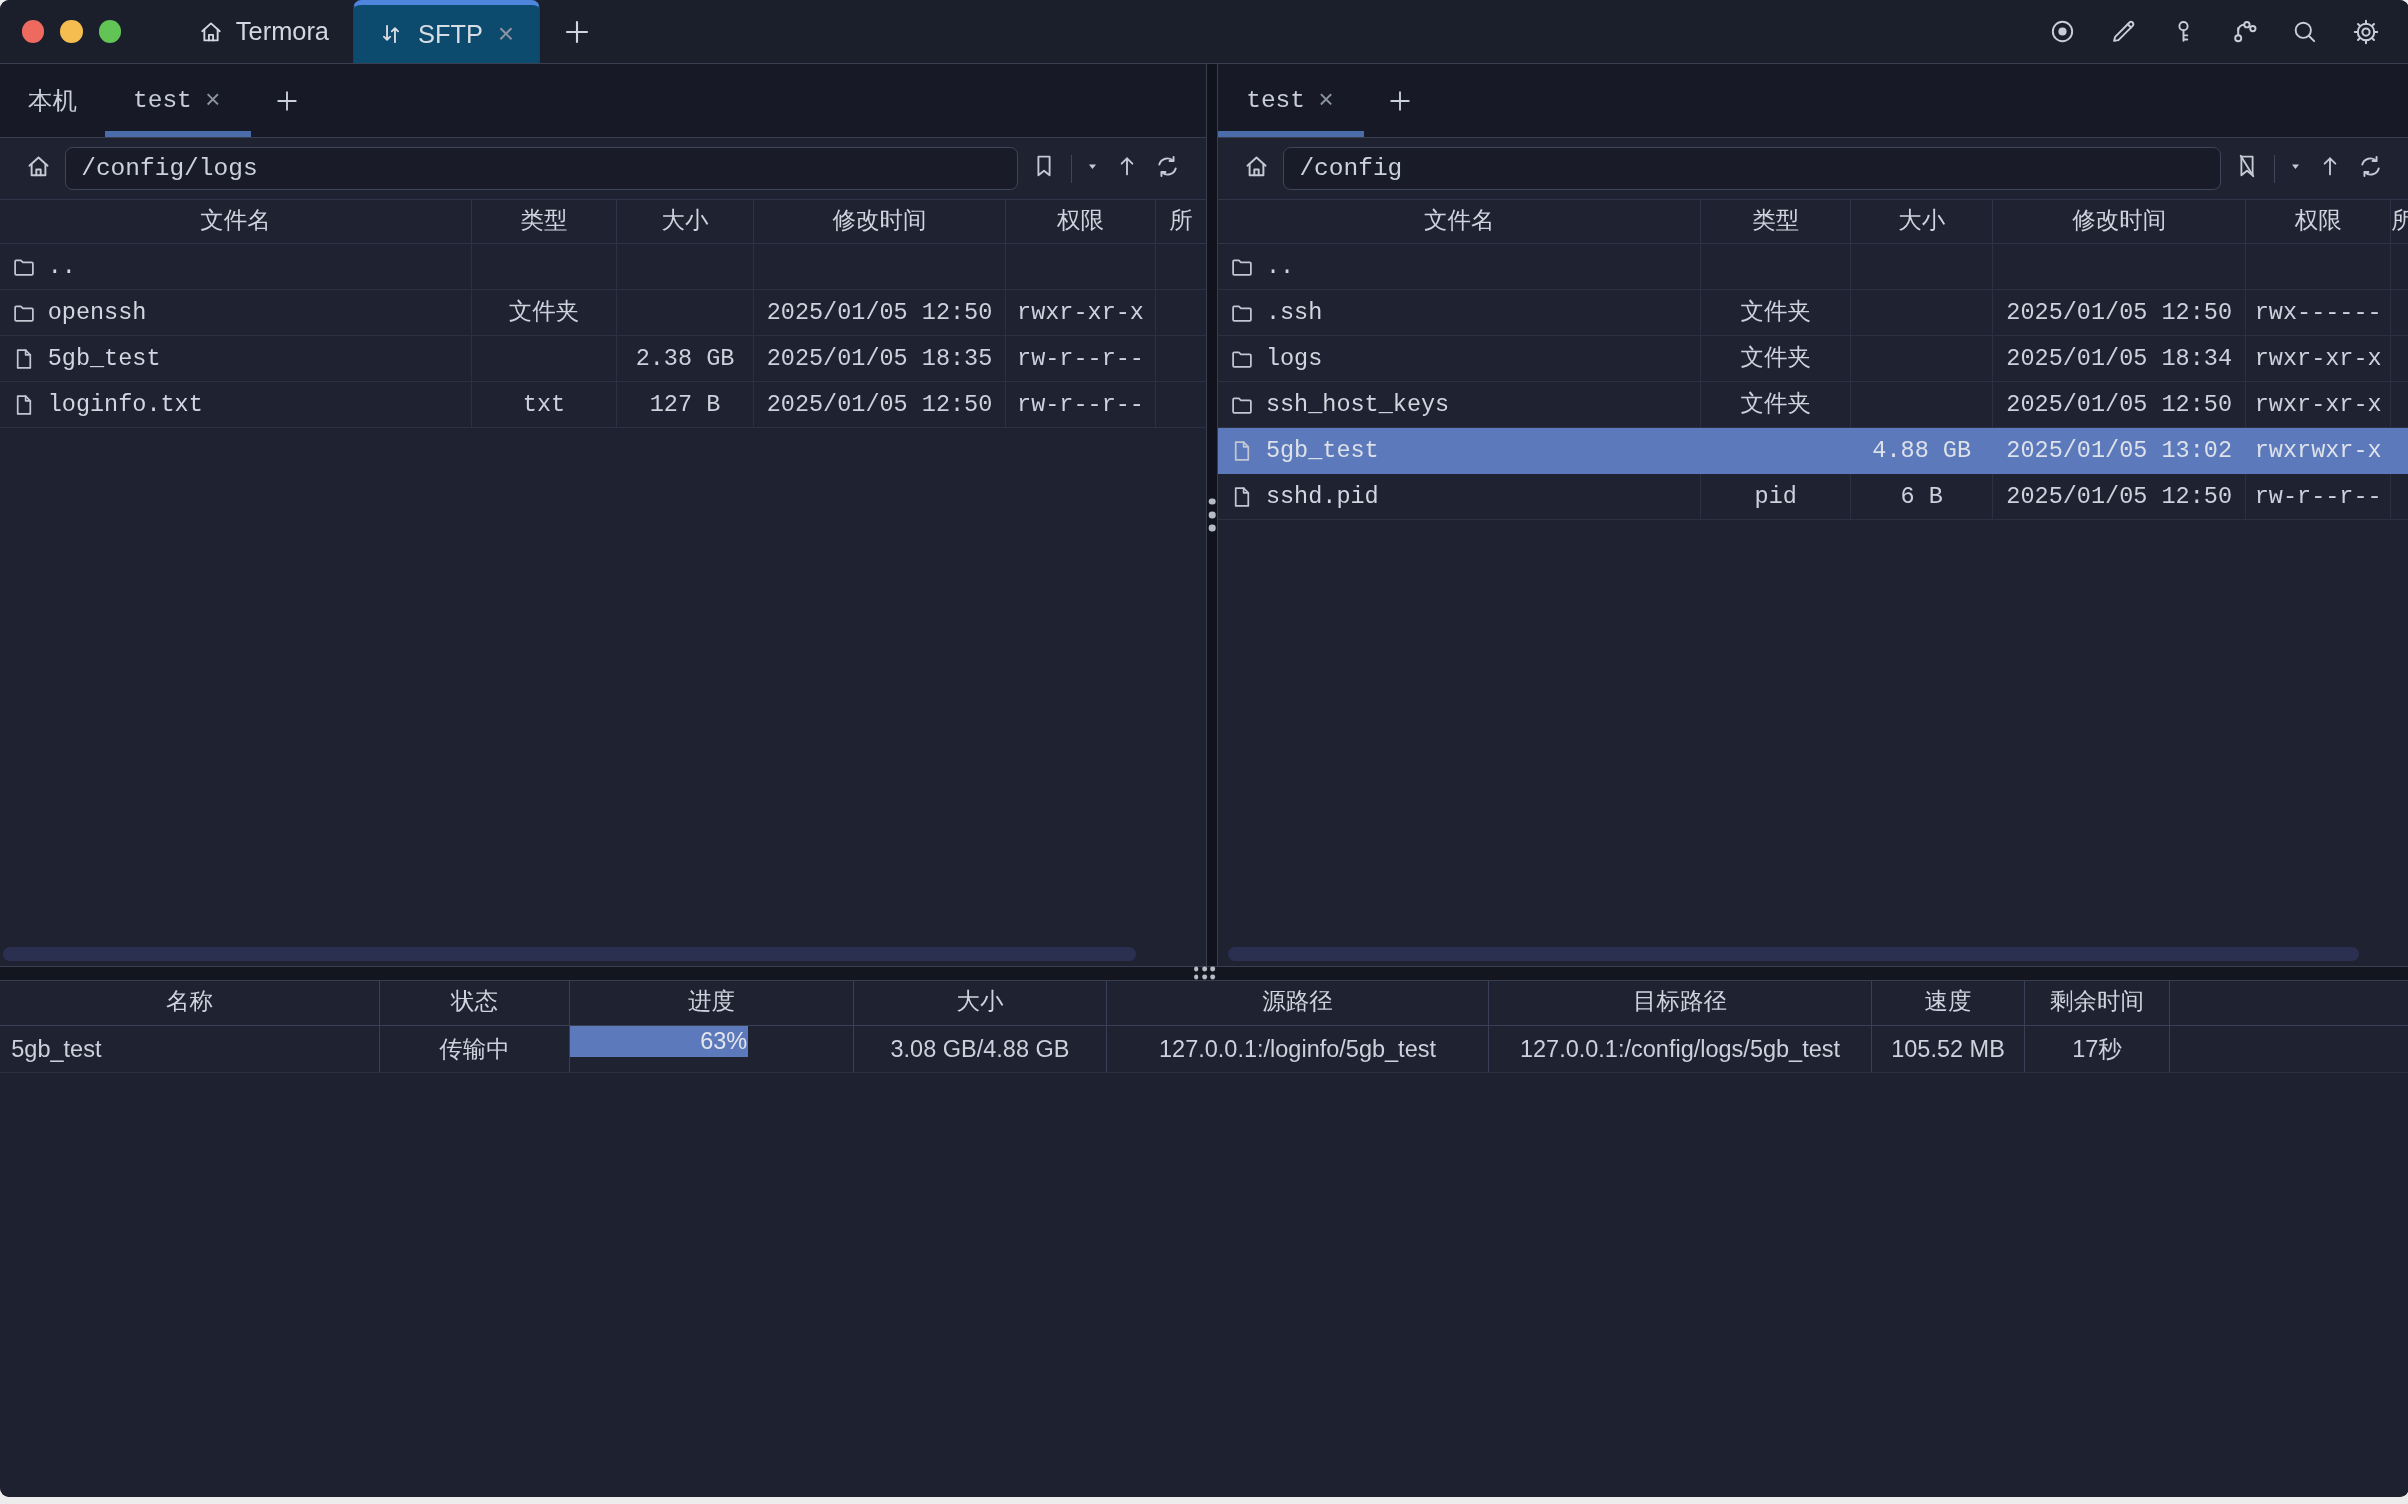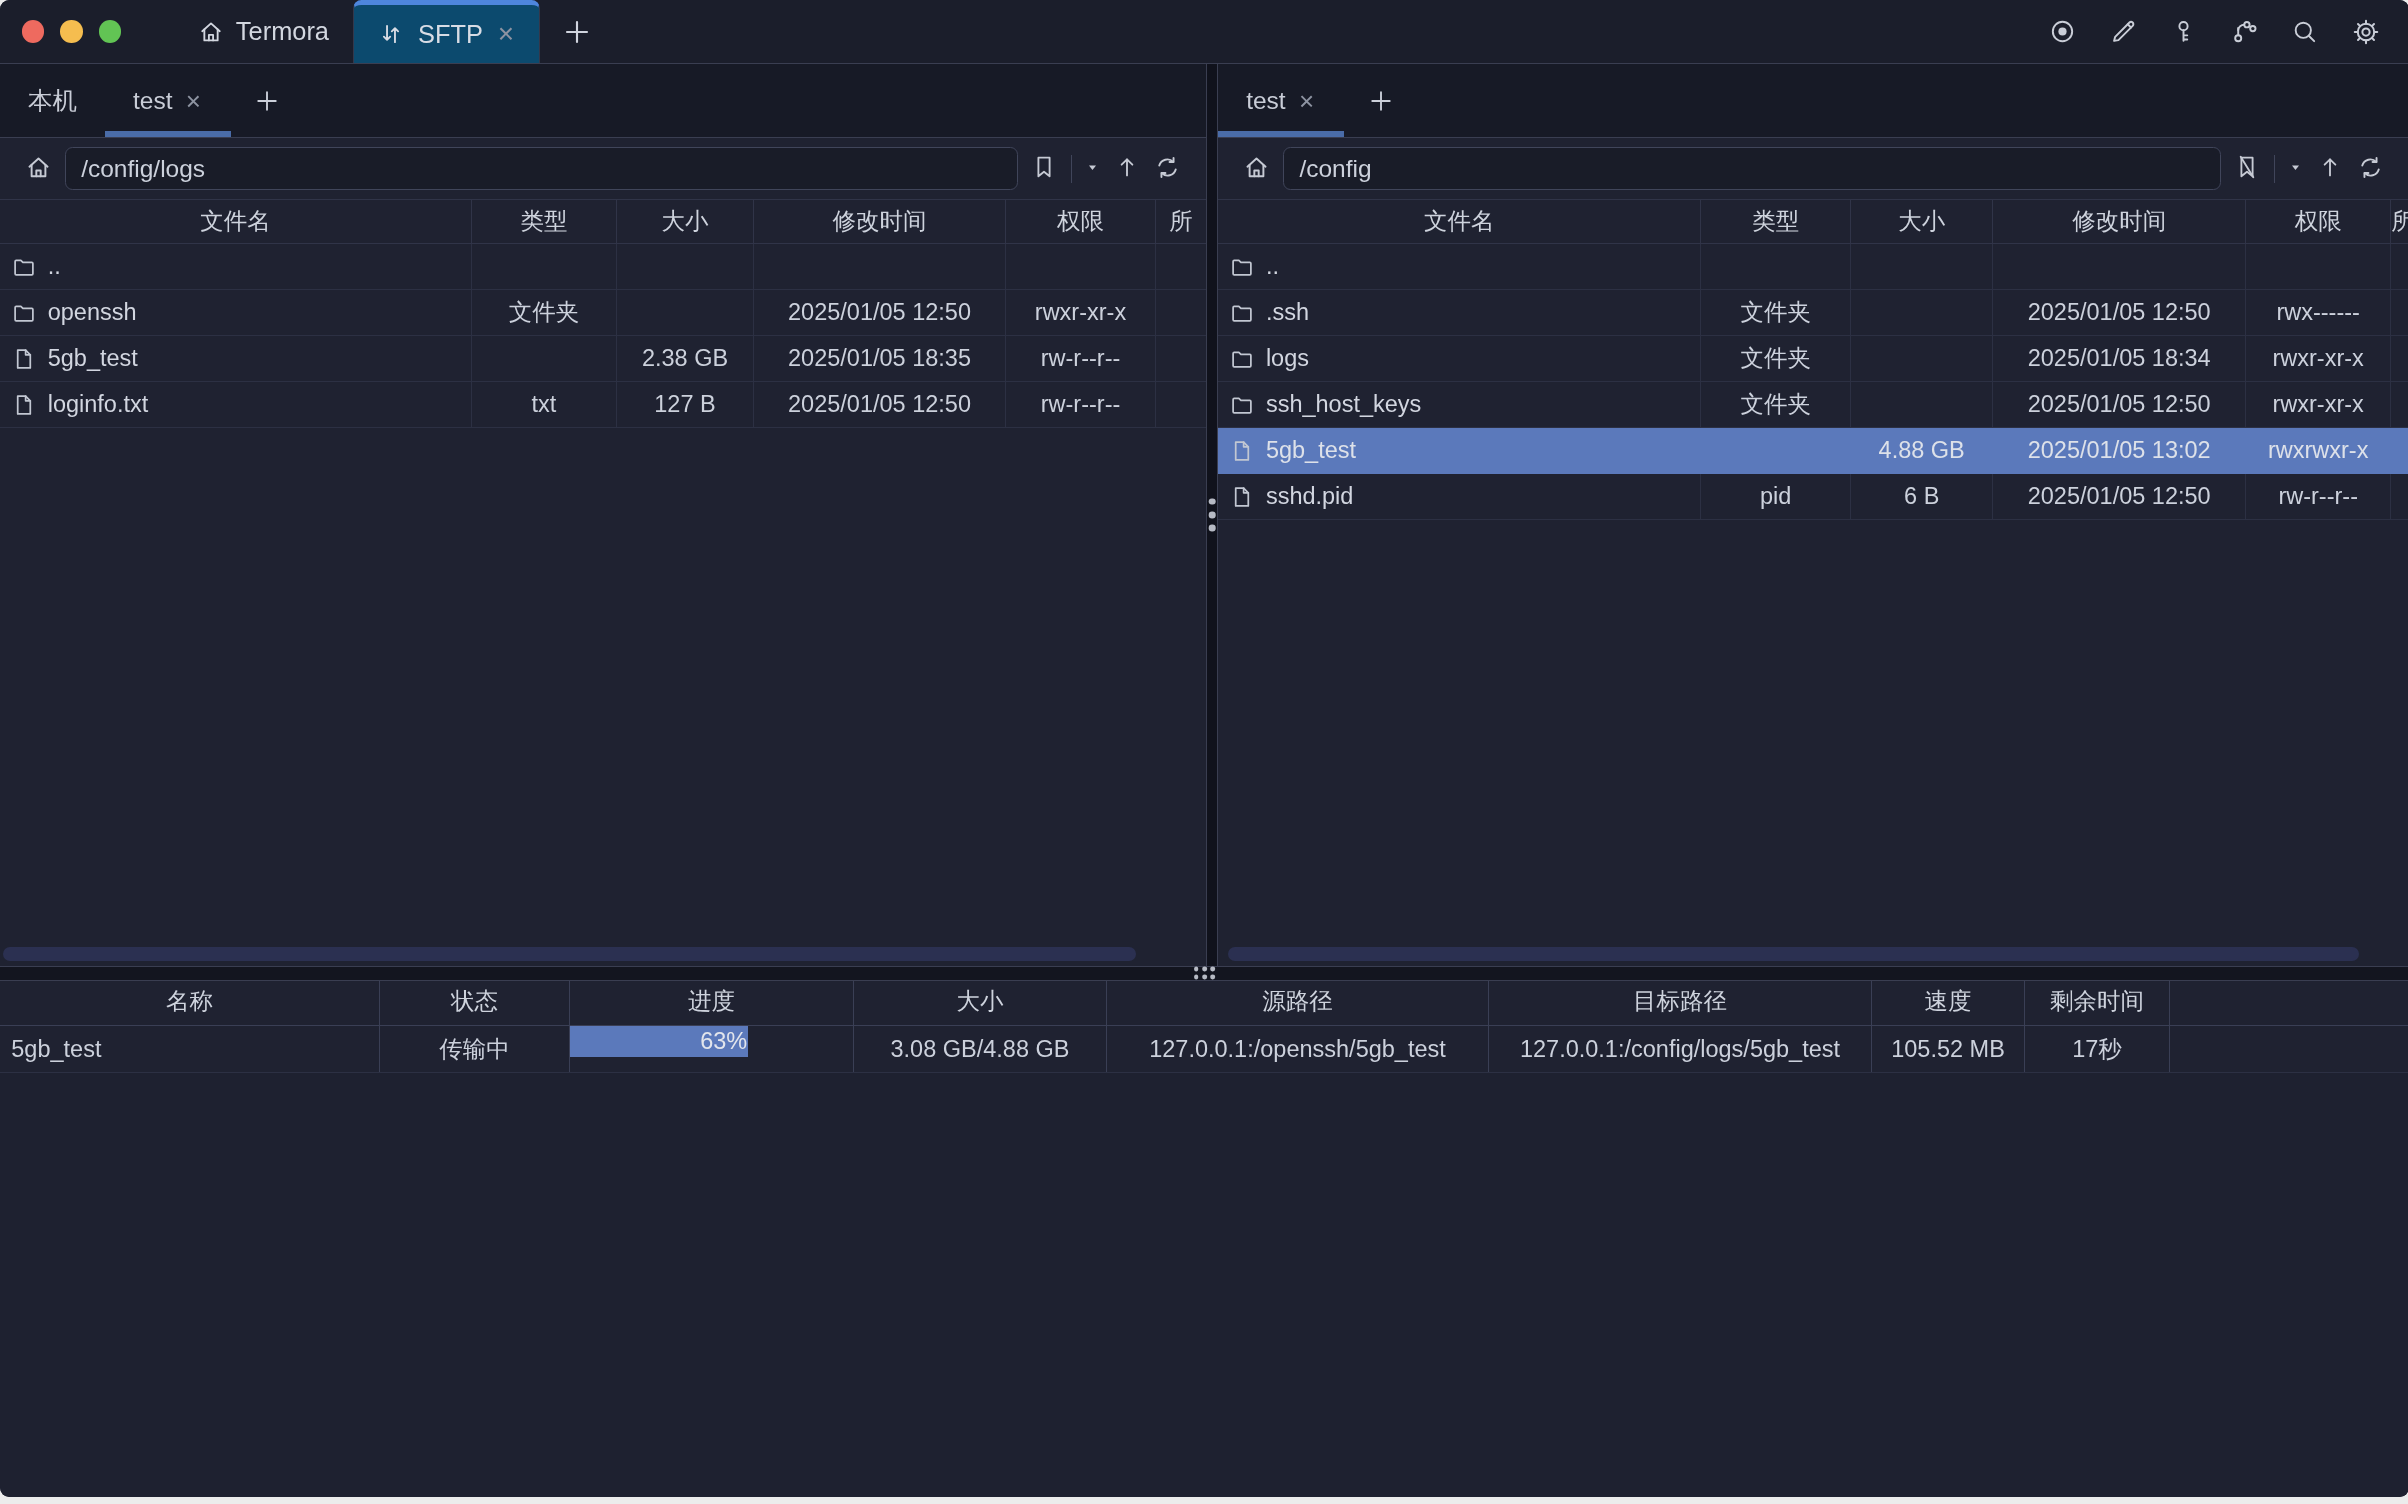--- a/index.html
+++ b/index.html
@@ -14,21 +14,21 @@
   .sftp-tab { display:flex; align-items:center; gap:13px; padding:0 22.6px; background:#0c4a6e; border-left:0.9px solid #34384b; border-right:0.9px solid #34384b; border-top:5.6px solid #4e86dd; border-radius:8.5px 8.5px 0 0; font-size:25.4px; color:#d8dce5; }
   .tab-close { font-size:28px; color:#8d93a1; line-height:1; padding:0 1.9px; }
   .tb-plus { display:flex; align-items:center; padding:0 21px; color:#d0d4de; }
   .tb-actions { margin-left:auto; display:flex; align-items:center; gap:22.6px; padding-right:24.5px; color:#c9cdd7; }
   .tb-actions .icon-btn { width:38px; height:38px; display:flex; align-items:center; justify-content:center; }
 
   svg.ic { stroke:currentColor; fill:none; stroke-width:1.6; stroke-linecap:round; stroke-linejoin:round; }
 
   
   .main { flex:1 1 auto; display:flex; min-height:0; }
-  .pane { display:flex; flex-direction:column; min-width:0; background:#1f2231; }
+  .pane { display:flex; flex-direction:column; min-width:0; background:#1f2231;font-family:Liberation Mono, monospace; }
   .pane.left { width:1206px; flex:0 0 1206px; }
   .pane.right { flex:1 1 auto; }
   .vsplit { flex:0 0 12.2px; background:#10121c; border-left:0.9px solid #3a3e51; border-right:0.9px solid #3a3e51; position:relative; }
   .vgrip { position:absolute; left:50%; top:50%; transform:translate(-50%,-50%); display:flex; flex-direction:column; gap:6.6px; }
   .vgrip i { width:6.6px; height:6.6px; border-radius:50%; background:#b6bac4; }
 
   
   .tabstrip { height:74px; flex:0 0 74px; background:#171a26; border-bottom:0.9px solid #3a3e51; display:flex; align-items:stretch; padding-left:0; }
   .ptab { position:relative; display:flex; align-items:center; justify-content:center; gap:11.3px; padding:0 28px; font-size:24.5px; color:#c9cdd7; }
   .ptab.active::after { content:""; position:absolute; left:0; right:0; bottom:0; height:5.6px; background:#4a6ca8; }
@@ -473,21 +473,21 @@
     </div>
     <div class="trow">
       <div class="cell tname">5gb_test</div>
       <div class="cell">传输中</div>
       <div class="cell progress-cell">
         <div class="progress-fill" style="width: 63%;">
           <span>63%</span>
         </div>
       </div>
       <div class="cell">3.08 GB/4.88 GB</div>
-      <div class="cell">127.0.0.1:/openssh/5gb_test</div>
+      <div class="cell">127.0.0.1:/loginfo/5gb_test</div>
       <div class="cell">127.0.0.1:/config/logs/5gb_test</div>
       <div class="cell">105.52 MB</div>
       <div class="cell">17秒</div>
       <div class="cell" style="border-right:none"></div>
     </div>
   </div>
 
   <div class="bottom-empty"></div>
 </div>
 

